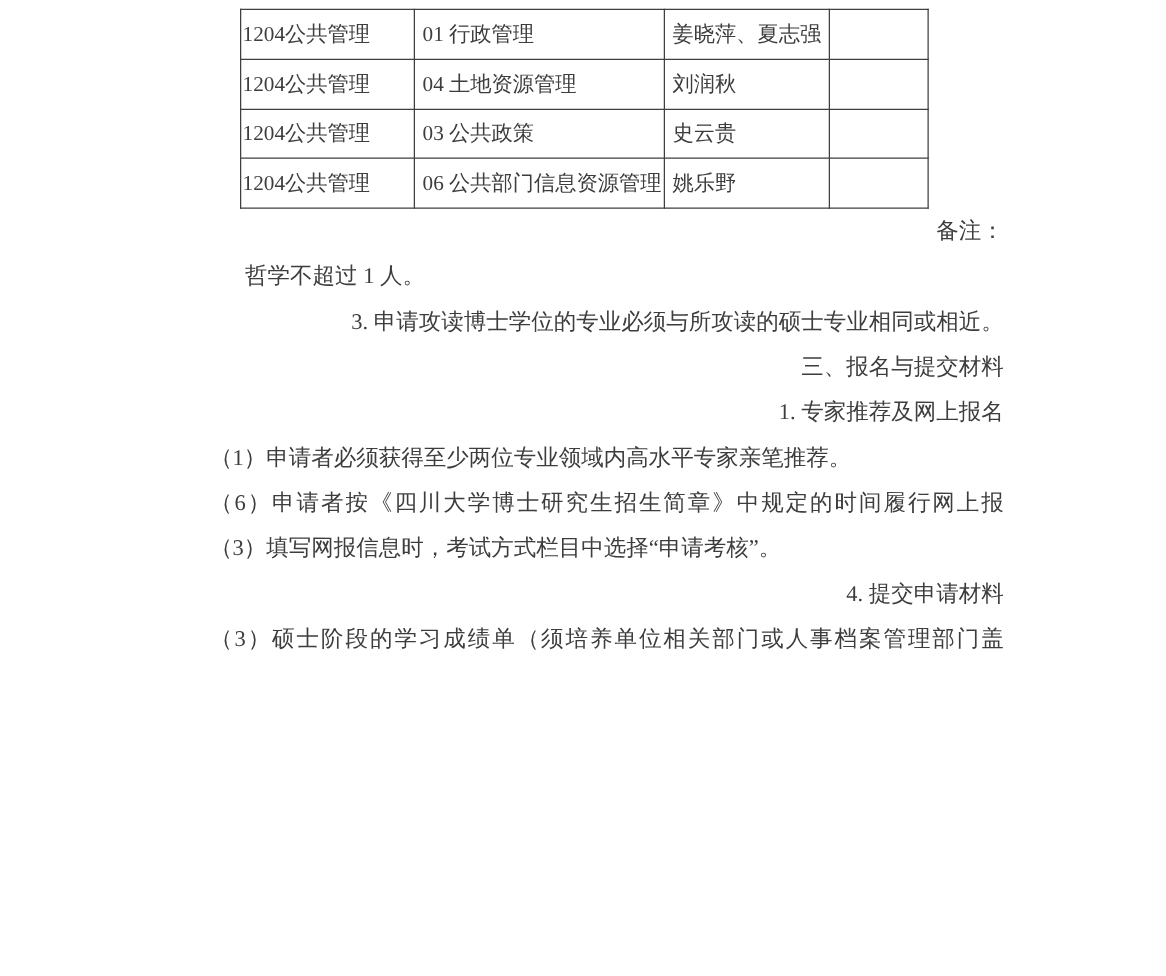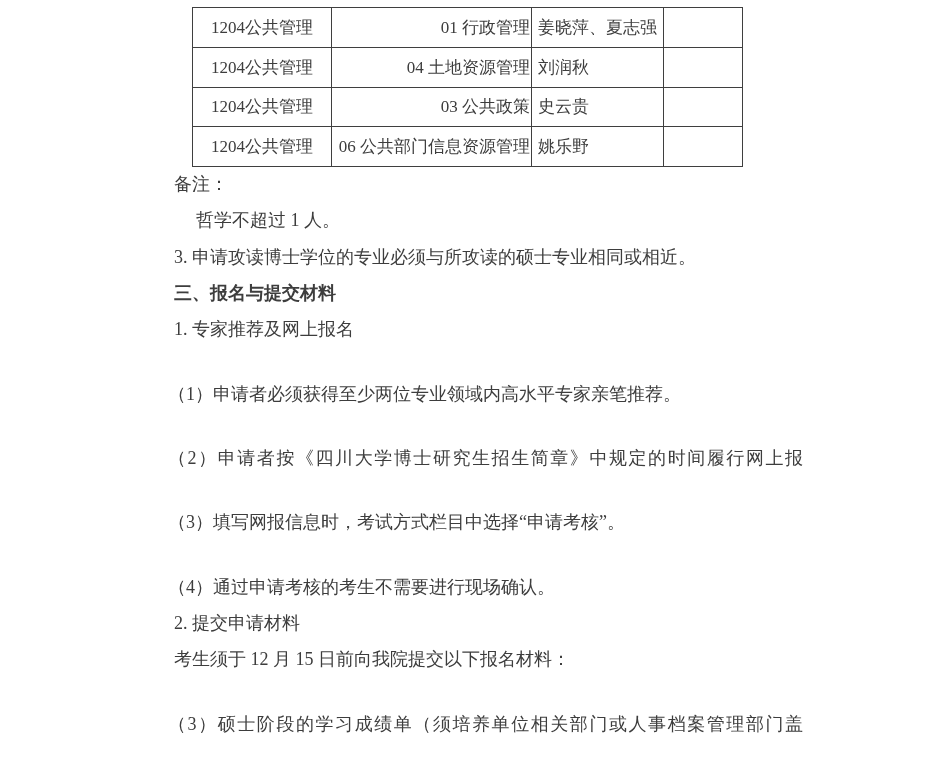--- a/index.html
+++ b/index.html
@@ -25,40 +25,40 @@
     font-size: 17px;
     color: #3d3d3d;
   }
   table.majors td {
     border: 1.5px solid #3f3f3f;
     height: 36.8px;
     overflow: hidden;
     white-space: nowrap;
     vertical-align: middle;
   }
-  td.c-code { text-align: center; margin-left: 12px; }
-  td.c-dir  { padding-left: 6px; text-align: right; }
+  td.c-code { text-align: left; margin-left: 12px; }
+  td.c-dir  { padding-left: 6px; }
   td.c-sup  { padding-left: 6px; }
   
   .doc-body {
     position: absolute;
     left: 130px; top: 166px;
     width: 673px;
     font-size: 18px;
     color: #3d3d3d;
   }
   .line {
     line-height: 36.35px;
     height: 36.35px;
     white-space: pre;
   }
-  .ind1 { padding-left: 44px; }  
+  .ind1 { padding-left: 44px; text-align: right; }  
   .ind2 { padding-left: 66px; }  
-  .indp { padding-left: 38px; margin-top: 28px; }  
-  .heading { font-weight: bold; }
+  .indp { padding-left: 38px; }  
+  .heading { font-weight: normal; }
   .stretch {
     white-space: normal;
     text-align: justify;
     text-align-last: justify;
     text-justify: inter-ideograph;
   }
 </style>
 </head>
 <body>
 
@@ -99,21 +99,19 @@
     </tbody>
   </table>
 
   <div class="doc-body">
     <div class="line ind1">备注：</div>
     <div class="line ind2">哲学不超过 1 人。</div>
     <div class="line ind1">3. 申请攻读博士学位的专业必须与所攻读的硕士专业相同或相近。</div>
     <div class="line ind1 heading">三、报名与提交材料</div>
     <div class="line ind1">1. 专家推荐及网上报名</div>
     <div class="line indp">（1）申请者必须获得至少两位专业领域内高水平专家亲笔推荐。</div>
-    <div class="line indp stretch">（2）申请者按《四川大学博士研究生招生简章》中规定的时间履行网上报</div>
+    <div class="line indp stretch">（6）申请者按《四川大学博士研究生招生简章》中规定的时间履行网上报</div>
     <div class="line indp">（3）填写网报信息时，考试方式栏目中选择“申请考核”。</div>
-    <div class="line indp">（4）通过申请考核的考生不需要进行现场确认。</div>
-    <div class="line ind1">2. 提交申请材料</div>
-    <div class="line ind1">考生须于 12 月 15 日前向我院提交以下报名材料：</div>
+    <div class="line ind1">4. 提交申请材料</div>
     <div class="line indp stretch">（3）硕士阶段的学习成绩单（须培养单位相关部门或人事档案管理部门盖</div>
   </div>
 
 </div>
 
 </body></html>

